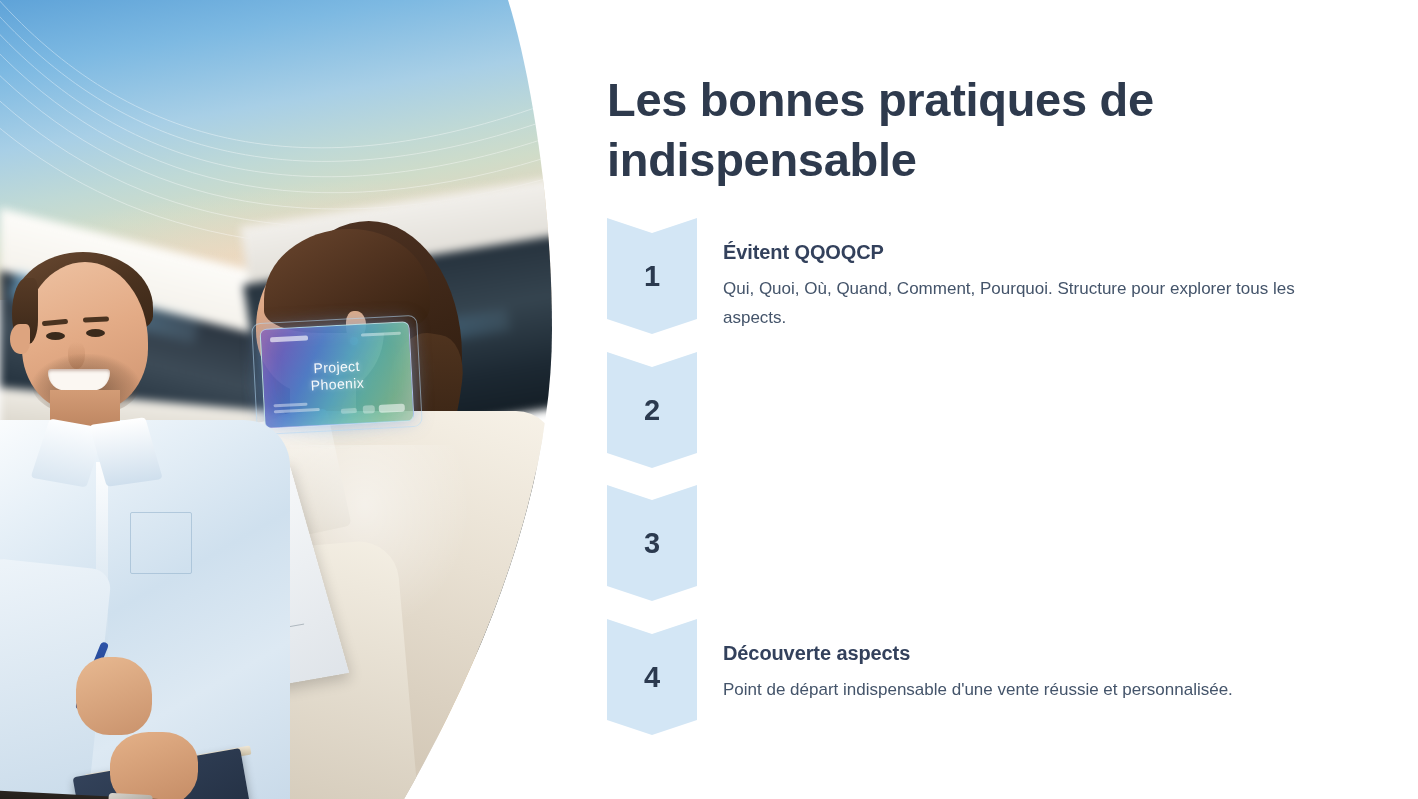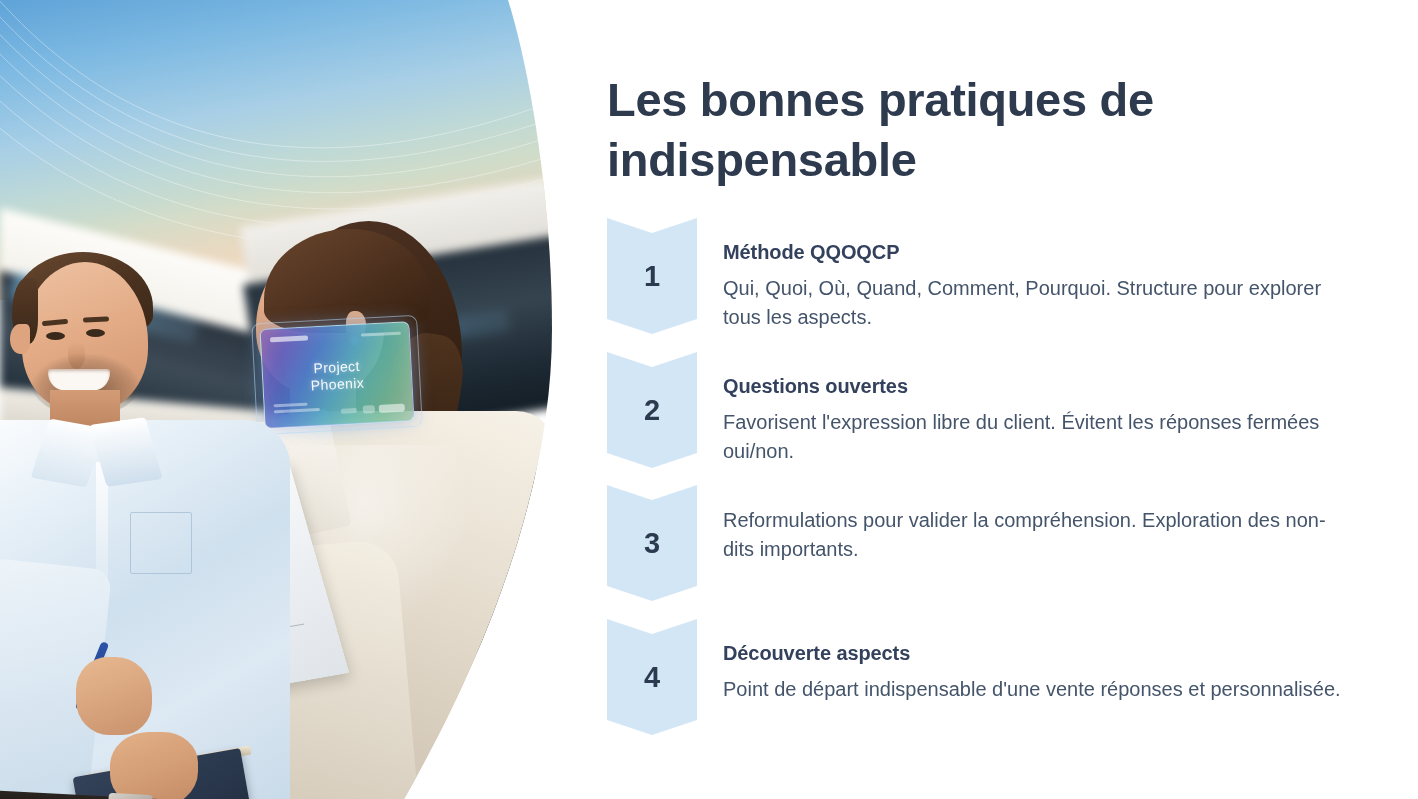--- a/index.html
+++ b/index.html
@@ -335,21 +335,21 @@
     position:absolute; left:0; top:4px; width:90px; height:116px;
     display:flex; align-items:center; justify-content:center;
     font-size:29px; font-weight:700; color:#2b3a4f;
   }
   .item-text { flex:1; padding-left:26px; padding-top:25px; }
   .item-title {
     font-size:20px; font-weight:700; color:#33415c;
     line-height:26px; margin-bottom:9px; letter-spacing:-0.1px;
   }
   .item-desc {
-    font-size:20px; line-height:29px; color:#44546a; max-width:620px;
+    font-size:17px; line-height:29px; color:#44546a; max-width:620px;
   }
 </style>
 </head>
 <body>
 
 <div class="slide">
 
   <div class="photo-panel">
     <div class="photo">
 
@@ -471,53 +471,48 @@
     <h1 class="slide-title">Les bonnes pratiques de indispensable</h1>
 
     <div class="items">
 
       <div class="item item-1">
         <div class="badge">
           <div class="badge-shape"></div>
           <div class="badge-num">1</div>
         </div>
         <div class="item-text">
-          <div class="item-title">Méthode QQOQCP</div>
+          <div class="item-title">Évitent QQOQCP</div>
           <div class="item-desc">Qui, Quoi, Où, Quand, Comment, Pourquoi. Structure pour explorer tous les aspects.</div>
         </div>
       </div>
 
       <div class="item item-2">
         <div class="badge">
           <div class="badge-shape"></div>
           <div class="badge-num">2</div>
         </div>
-        <div class="item-text">
-          <div class="item-title">Questions ouvertes</div>
-          <div class="item-desc">Favorisent l'expression libre du client. Évitent les réponses fermées oui/non.</div>
-        </div>
       </div>
 
       <div class="item item-3">
         <div class="badge">
           <div class="badge-shape"></div>
           <div class="badge-num">3</div>
         </div>
         <div class="item-text">
-          <div class="item-desc">Reformulations pour valider la compréhension. Exploration des non-dits importants.</div>
         </div>
       </div>
 
       <div class="item item-4">
         <div class="badge">
           <div class="badge-shape"></div>
           <div class="badge-num">4</div>
         </div>
         <div class="item-text">
           <div class="item-title">Découverte aspects</div>
-          <div class="item-desc">Point de départ indispensable d'une vente réponses et personnalisée.</div>
+          <div class="item-desc">Point de départ indispensable d'une vente réussie et personnalisée.</div>
         </div>
       </div>
 
     </div>
   </div>
 
 </div>
 
 </body></html>

